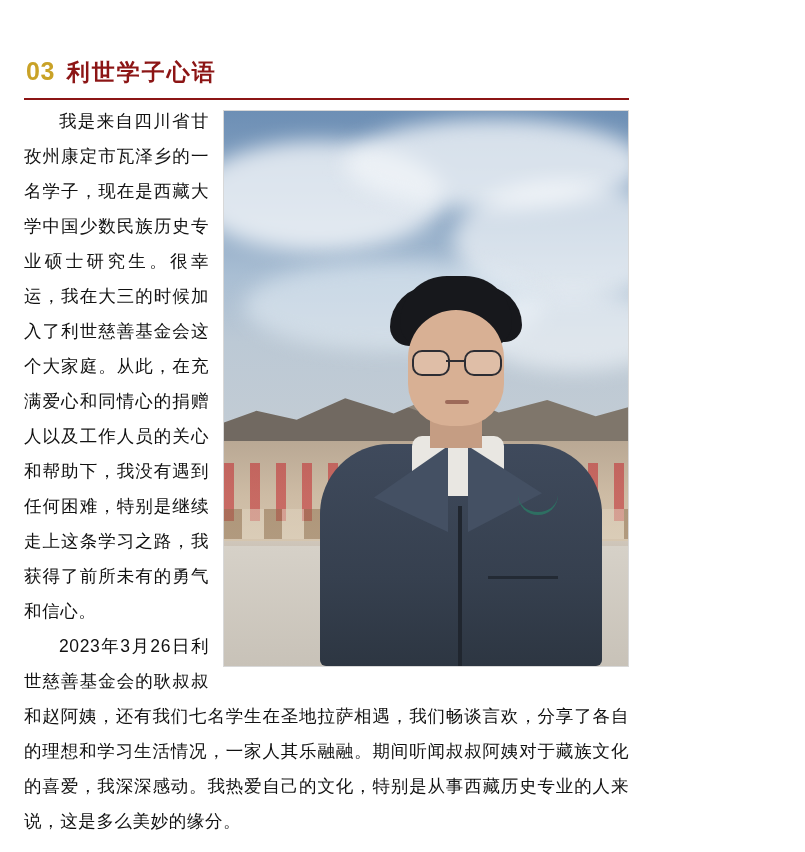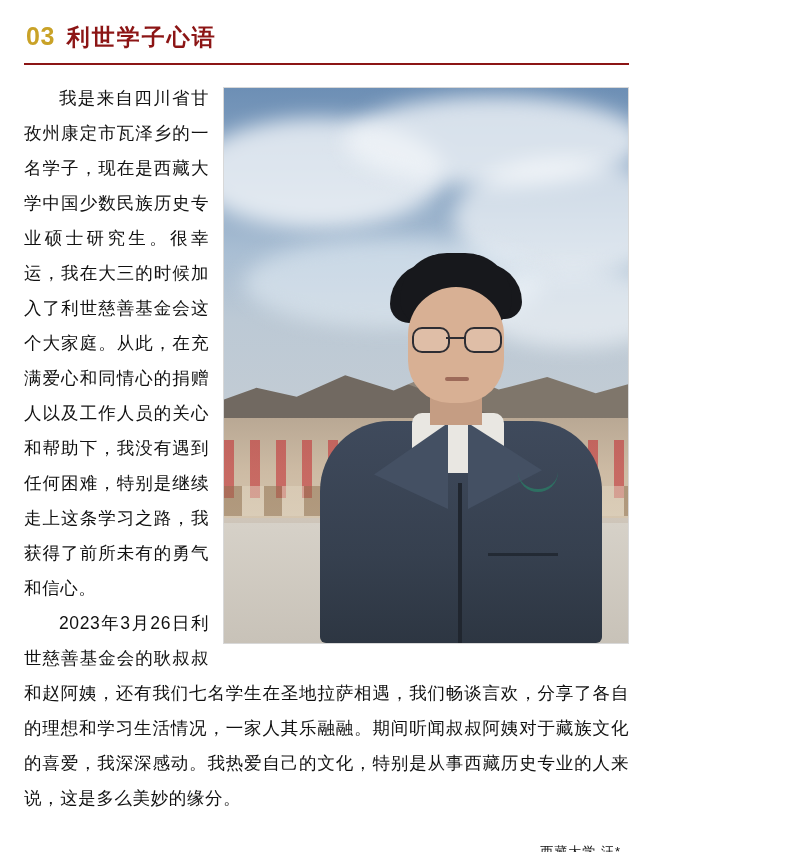--- a/index.html
+++ b/index.html
@@ -35,31 +35,32 @@
     font-weight: bold;
     color: #c9a227;
     letter-spacing: 0.5px;
     font-family: "Liberation Sans", sans-serif;
   }
   .section-title {
     font-size: 23px;
     font-weight: bold;
     color: #8c1515;
     letter-spacing: 2px;
+    margin-top: 35px;
   }
   .header-rule {
     margin-top: 10px;
     height: 2px;
     background: #8c1515;
     width: 100%;
   }
 
   
   .content {
-    margin-top: 16px;
+    margin-top: 4px;
     font-size: 17.5px;
     line-height: 35px;
     letter-spacing: 0.6px;
     text-align: justify;
     text-justify: inter-ideograph;
     color: #111111;
   }
   .photo {
     float: right;
     width: 404px;

